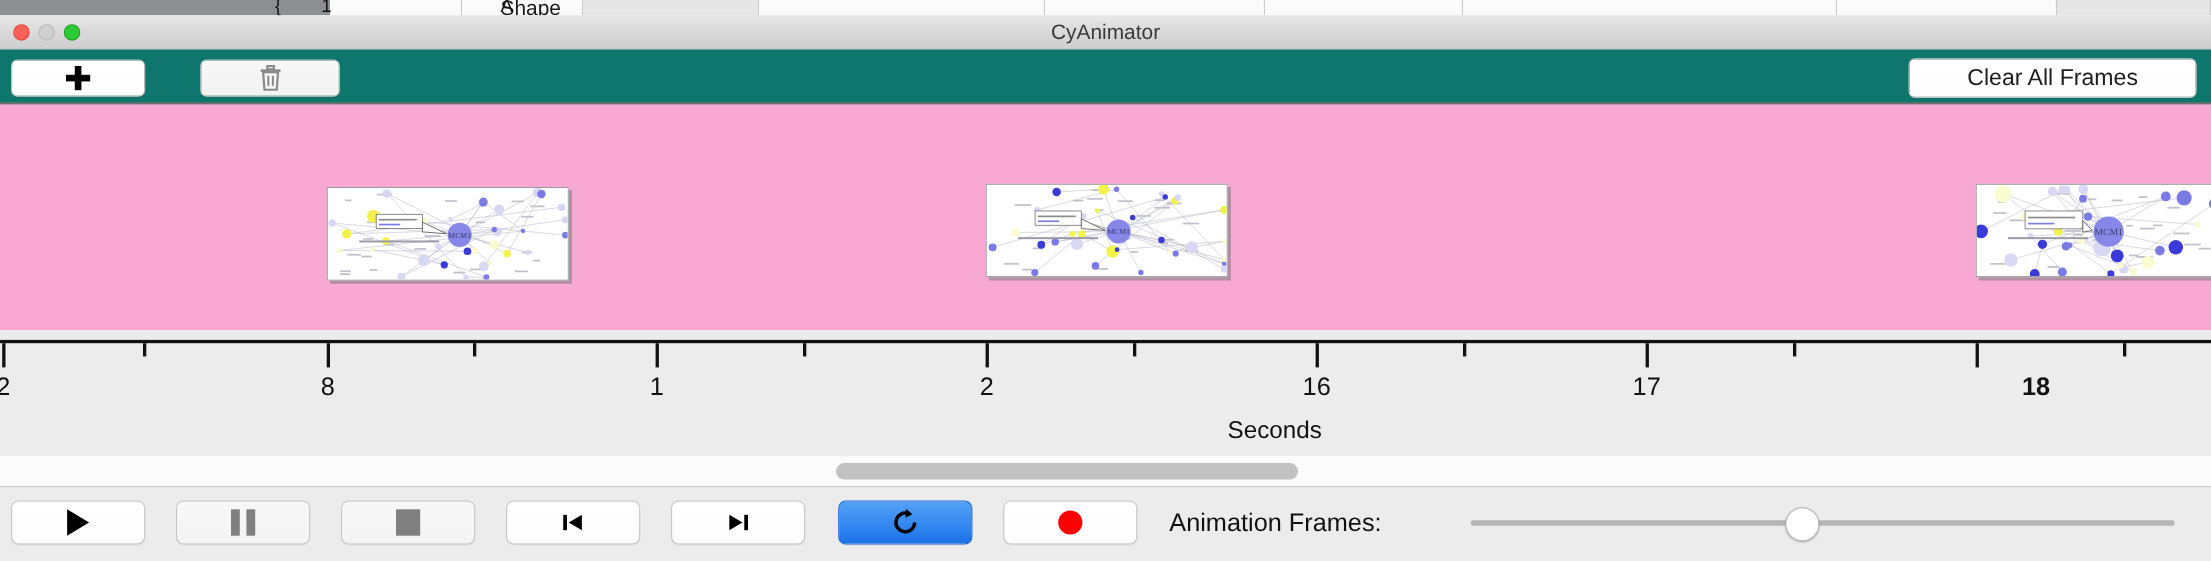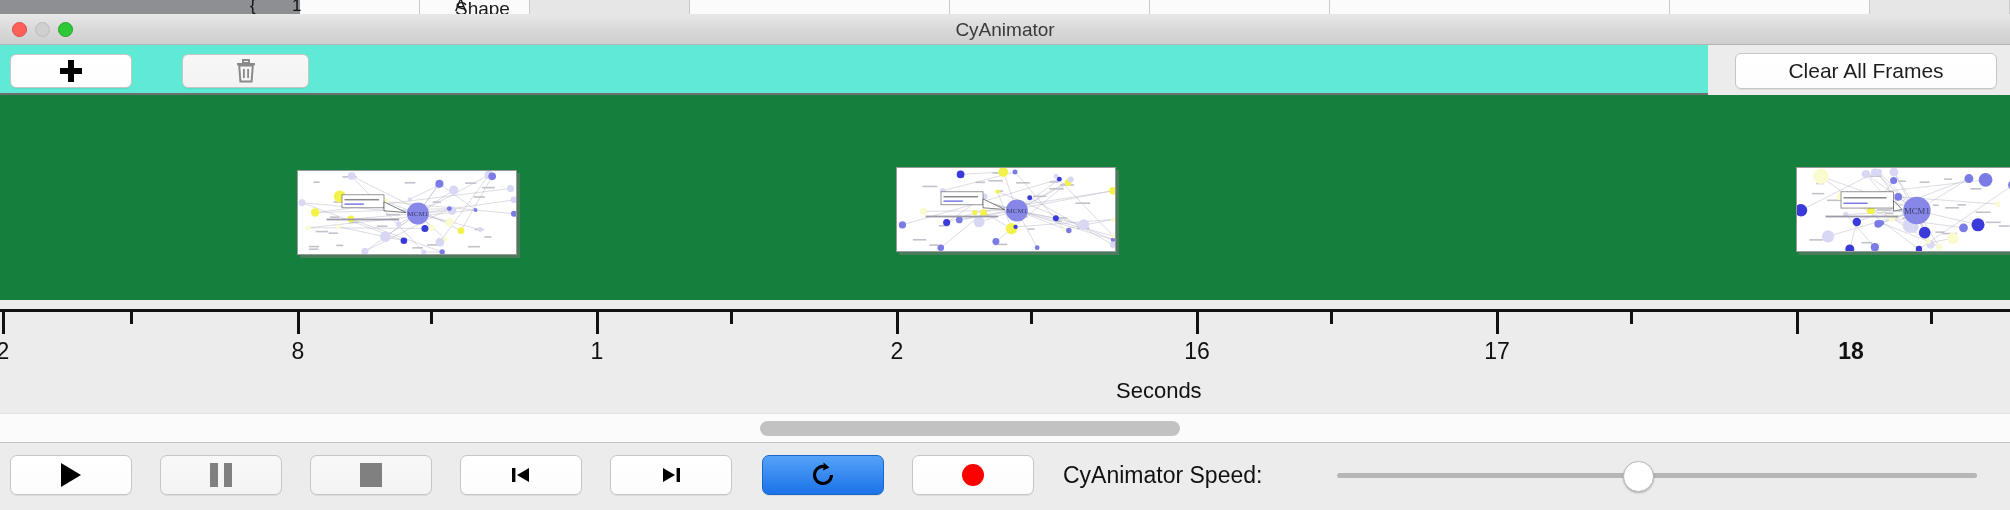--- a/index.html
+++ b/index.html
@@ -76,22 +76,22 @@
     position: absolute; left: 0; top: 0;
     width: 2010px; line-height: 31px;
     text-align: center;
     font-size: 19px;
     color: #3a3a3a;
   }
 
   
   .toolbar {
     position: absolute; left: 0; top: 45px;
-    width: 1708px; height: 50px;
-    background: #5eead4;
+    width: 2010px; height: 50px;
+    background: #0f766e;
     border-bottom: 2px solid #6f6f6f;
     box-sizing: border-box;
   }
   .btn {
     position: absolute;
     border: 1px solid #c6c6c6;
     border-radius: 6px;
     box-sizing: border-box;
     display: flex;
     align-items: center;
@@ -115,21 +115,21 @@
   }
   .plus-icon::before { left: 0; top: 8px; width: 22px; height: 6px; }
   .plus-icon::after  { top: 0; left: 8px; width: 6px; height: 22px; }
 
   .trash-icon { width: 20px; height: 24px; }
 
   
   .frames-area {
     position: absolute; left: 0; top: 95px;
     width: 2010px; height: 213px;
-    background: #15803d;
+    background: #f9a8d4;
     overflow: hidden;
   }
   .frame {
     position: absolute;
     background: #ffffff;
     border: 1px solid #9a9a9a;
     box-shadow: 3px 3px 0 rgba(120,120,120,0.55);
     box-sizing: border-box;
     overflow: hidden;
   }
@@ -655,18 +655,18 @@
       <svg width="28" height="28" viewBox="0 0 28 28">
         <path d="M22.5 14 A8.5 8.5 0 1 1 16.8 5.9" fill="none" stroke="#000" stroke-width="3.1" stroke-linecap="butt"></path>
         <path d="M14.6 1.6 L20.4 6.4 L14.2 9.6 Z" fill="#000"></path>
       </svg>
     </div>
     <div class="ctl enabled" id="record-button">
       <svg width="26" height="26" viewBox="0 0 26 26">
         <circle cx="13" cy="13" r="11" fill="#fe0000"></circle>
       </svg>
     </div>
-    <div class="speed-label">CyAnimator Speed:</div>
+    <div class="speed-label">Animation Frames:</div>
     <div class="slider"></div>
     <div class="slider-thumb"></div>
   </div>
 
 </div>
 
 </body></html>

